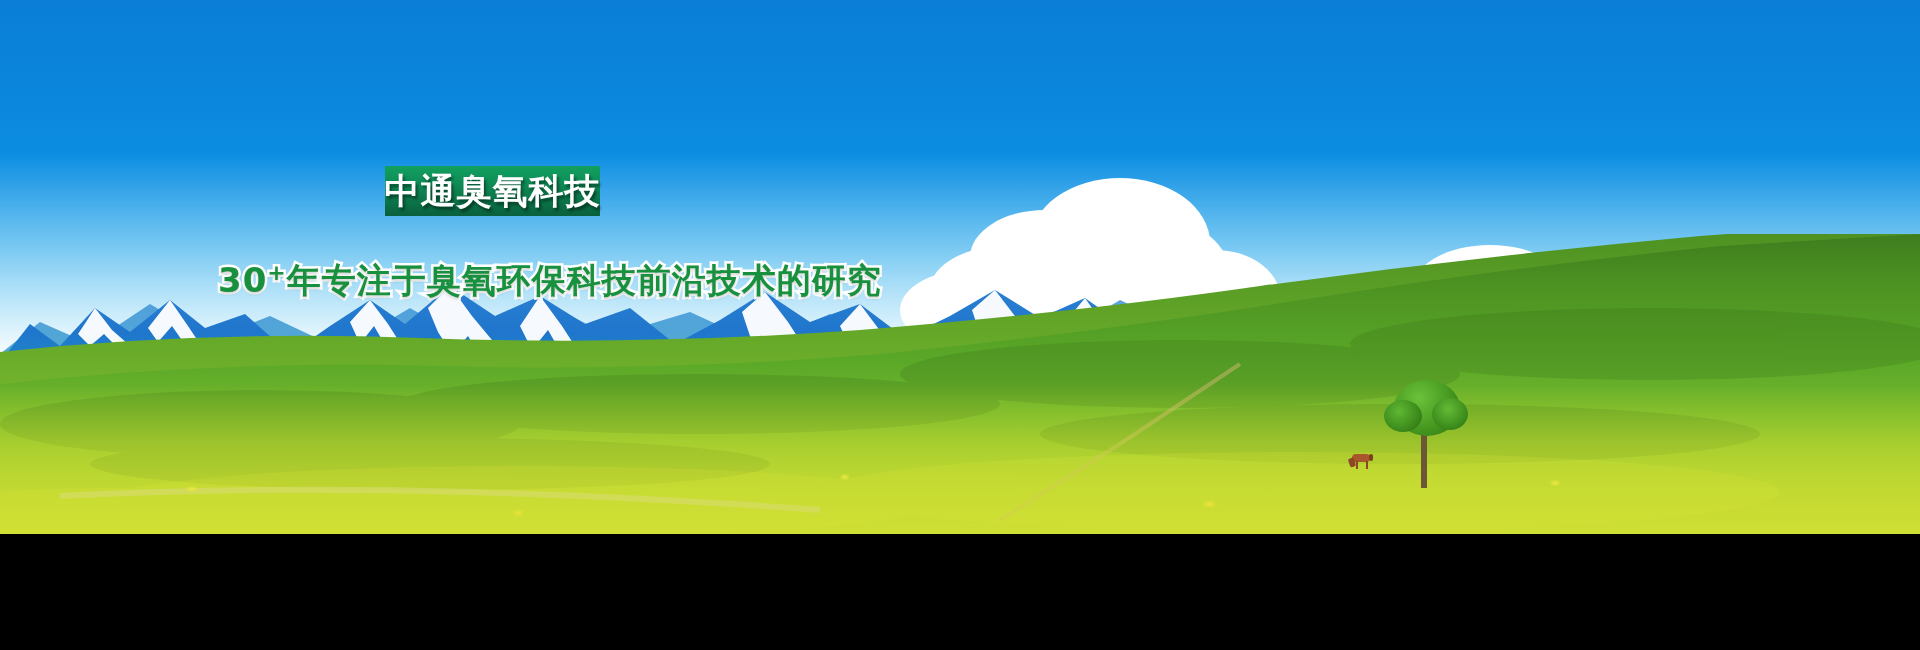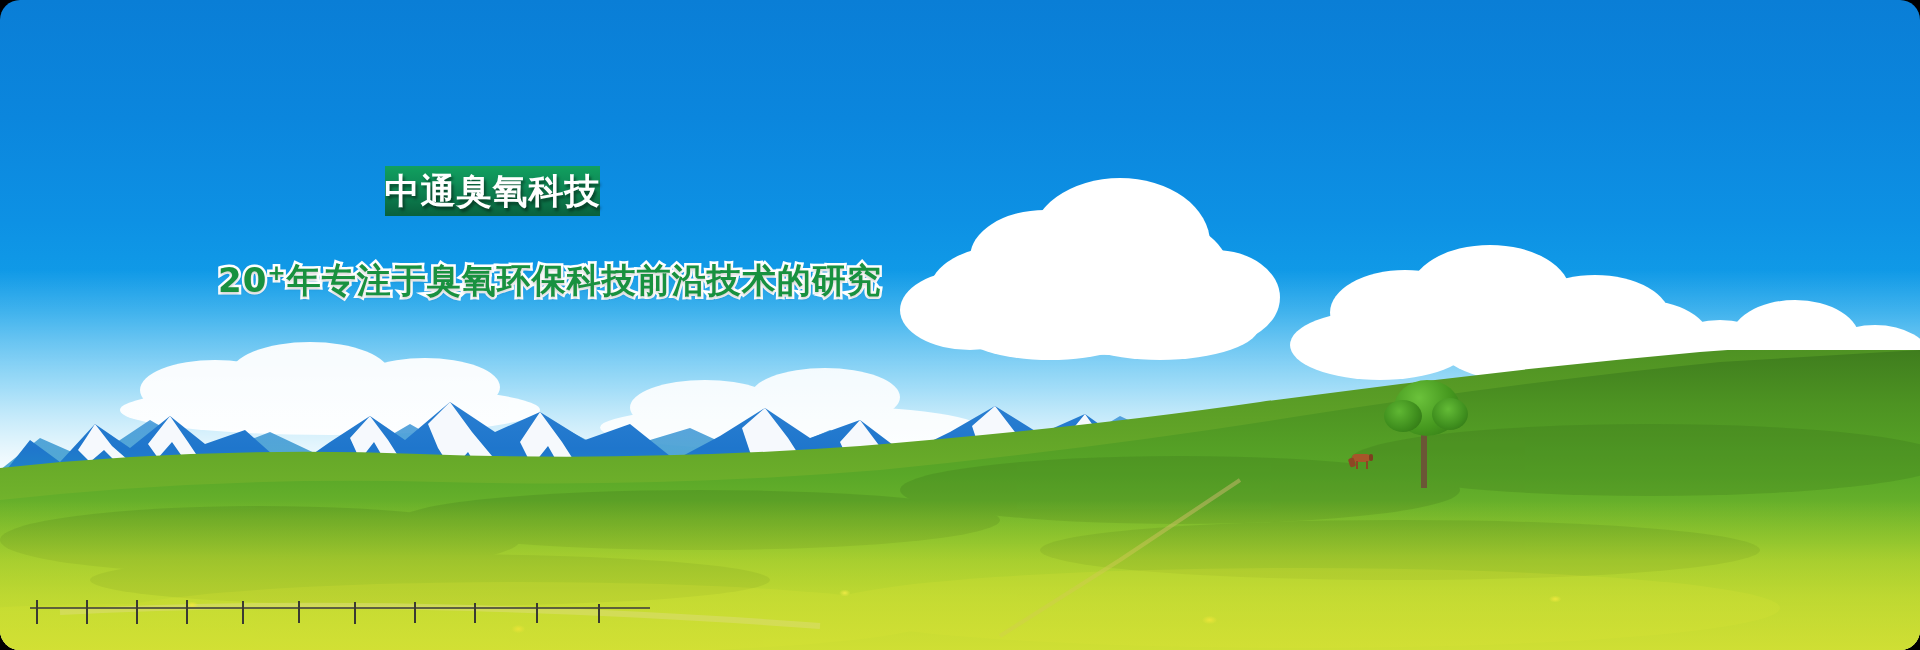--- a/index.html
+++ b/index.html
@@ -1,19 +1,18 @@
 <!DOCTYPE html>
 <html><head>
 <meta charset="utf-8">
 <style>
   html,body{margin:0;padding:0;background:#000;}
   #stage{
-    position:relative;width:1920px;height:650px;overflow:hidden;
+    position:relative;width:1920px;height:534px;overflow:hidden;
     font-family:"Liberation Sans","DejaVu Sans",sans-serif;
-    border-radius:20px;
   }
 
   
   .sky{
     position:absolute;inset:0;
     background:linear-gradient(180deg,
       #0a7ed6 0%,
       #0b86dd 18%,
       #0d91e4 34%,
       #12a0e9 48%,
@@ -281,19 +280,19 @@
     <i style="left:568px;top:4px;height:19px;"></i>
   </div>
 
   <div class="textblock nosel">
 
     <div class="brand-badge">
       <span class="brand-text">中通臭氧科技</span>
     </div>
 
     <div class="tagline l1">
-      <span>20</span><span class="sup">+</span><span>年专注于臭氧环保科技前沿技术的研究</span>
+      <span>30</span><span class="sup">+</span><span>年专注于臭氧环保科技前沿技术的研究</span>
     </div>
 
 
   </div>
 
 </div>
 
 </body></html>

